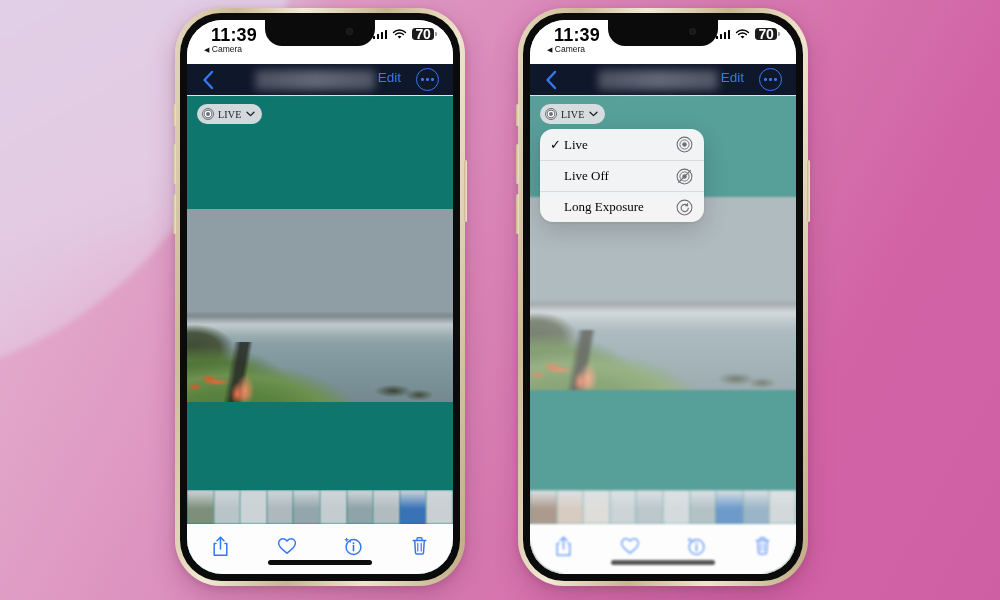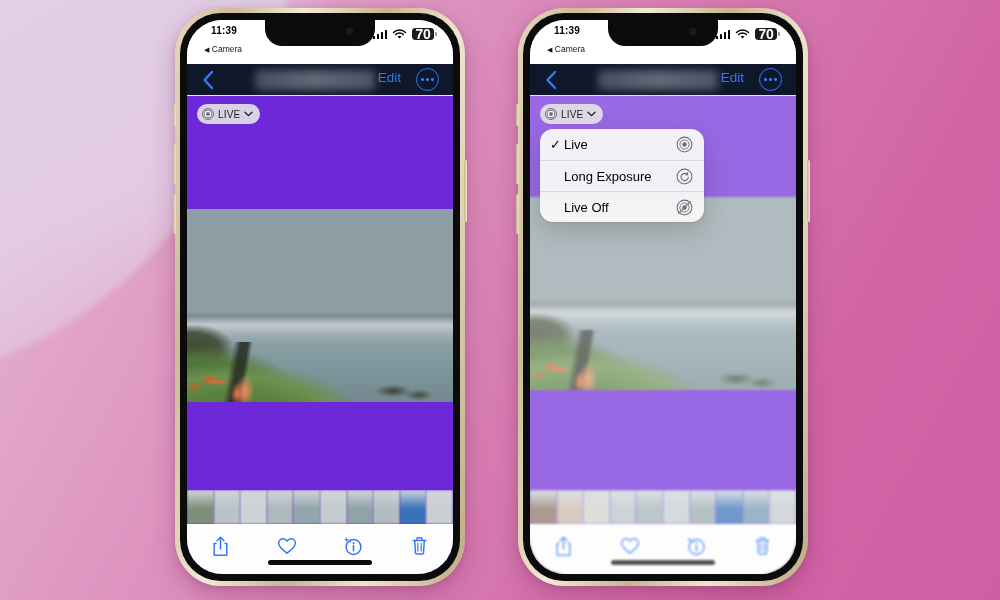--- a/index.html
+++ b/index.html
@@ -72,21 +72,21 @@
   .phone .b-dn   { left: -2px; top: 186px; width: 3px; height: 40px; }
   .phone .b-pwr  { right: -2px; top: 152px; width: 3px; height: 62px; }
 
   
   .statusbar {
     position: relative; height: 44px; z-index: 30;
     background: #ffffff;
   }
   .sb-time {
     position: absolute; left: 24px; top: 5px;
-    font-size: 10px; font-weight: bold; color: #000;
+    font-size: 18px; font-weight: bold; color: #000;
     letter-spacing: .2px;
   }
   .sb-back {
     position: absolute; left: 17px; top: 24px;
     font-size: 8.5px; color: #111; white-space: nowrap;
   }
   .sb-back .tri { font-size: 7px; }
   .sb-right {
     position: absolute; right: 19px; top: 8px;
     display: flex; align-items: center; gap: 5px;
@@ -137,21 +137,21 @@
     position: absolute; right: 14px; top: 4px;
     width: 23px; height: 23px; border-radius: 50%;
     border: 1.3px solid #3478f6;
     display: flex; align-items: center; justify-content: center;
     gap: 2.2px;
     cursor: pointer;
   }
   .nav-more i { width: 2.6px; height: 2.6px; border-radius: 50%; background: #3478f6; display:block; }
 
   
-  .content { position: relative; flex: 1; background: #6d28d9; }
+  .content { position: relative; flex: 1; background: #0f766e; font-family: Liberation Serif, serif; }
   .photo-area {
     position: absolute; left: 0; right: 0;
     overflow: hidden;
   }
   .left  .photo-area { top: 113px; height: 193px; }
   .right .photo-area { top: 101px; height: 193px; }
 
   .photo {
     position: absolute; inset: 0;
     background:
@@ -449,38 +449,38 @@
                 <span class="mi-icon">
                   <svg width="17" height="17" viewBox="0 0 17 17">
                       <circle cx="8.5" cy="8.5" r="7.4" stroke="#6f6f76" stroke-width="1.05" fill="none"></circle>
                       <circle cx="8.5" cy="8.5" r="4.6" stroke="#6f6f76" stroke-width=".95" fill="none"></circle>
                       <circle cx="8.5" cy="8.5" r="2.2" fill="#6f6f76"></circle>
                     </svg>
                 </span>
               </div>
               <div class="menu-item">
                 <span class="mi-check"></span>
-                <span class="mi-label">Long Exposure</span>
-                <span class="mi-icon">
-                  <svg width="17" height="17" viewBox="0 0 17 17">
-                      <circle cx="8.5" cy="8.5" r="7.4" stroke="#6f6f76" stroke-width="1.05" fill="none"></circle>
-                      <path d="M11.4 6.6a3.6 3.6 0 1 0 .9 2.6" stroke="#6f6f76" stroke-width="1.15" fill="none" stroke-linecap="round"></path>
-                      <path d="M11.6 4.6v2.2H9.5" stroke="#6f6f76" stroke-width="1.1" fill="none" stroke-linecap="round" stroke-linejoin="round"></path>
-                    </svg>
-                </span>
-              </div>
-              <div class="menu-item">
-                <span class="mi-check"></span>
                 <span class="mi-label">Live Off</span>
                 <span class="mi-icon">
                   <svg width="17" height="17" viewBox="0 0 17 17">
                       <circle cx="8.5" cy="8.5" r="7.4" stroke="#6f6f76" stroke-width="1.05" fill="none"></circle>
                       <circle cx="8.5" cy="8.5" r="4.6" stroke="#6f6f76" stroke-width=".95" fill="none"></circle>
                       <circle cx="8.5" cy="8.5" r="2.2" fill="#6f6f76"></circle>
                       <path d="M2.6 14.4 14.4 2.6" stroke="#6f6f76" stroke-width="1.3" stroke-linecap="round"></path>
+                    </svg>
+                </span>
+              </div>
+              <div class="menu-item">
+                <span class="mi-check"></span>
+                <span class="mi-label">Long Exposure</span>
+                <span class="mi-icon">
+                  <svg width="17" height="17" viewBox="0 0 17 17">
+                      <circle cx="8.5" cy="8.5" r="7.4" stroke="#6f6f76" stroke-width="1.05" fill="none"></circle>
+                      <path d="M11.4 6.6a3.6 3.6 0 1 0 .9 2.6" stroke="#6f6f76" stroke-width="1.15" fill="none" stroke-linecap="round"></path>
+                      <path d="M11.6 4.6v2.2H9.5" stroke="#6f6f76" stroke-width="1.1" fill="none" stroke-linecap="round" stroke-linejoin="round"></path>
                     </svg>
                 </span>
               </div>
             </div>
 
             <div class="thumbstrip">
                 <div class="th" style="width: 10%; background: linear-gradient(rgb(207, 214, 218) 0%, rgb(138, 111, 93) 55%, rgb(138, 111, 93) 100%);"></div>
                 <div class="th" style="width: 10%; background: linear-gradient(rgb(207, 214, 218) 0%, rgb(200, 182, 168) 55%, rgb(200, 182, 168) 100%);"></div>
                 <div class="th" style="width: 10%; background: linear-gradient(rgb(207, 214, 218) 0%, rgb(208, 207, 201) 55%, rgb(208, 207, 201) 100%);"></div>
                 <div class="th" style="width: 10%; background: linear-gradient(rgb(207, 214, 218) 0%, rgb(183, 194, 198) 55%, rgb(183, 194, 198) 100%);"></div>

